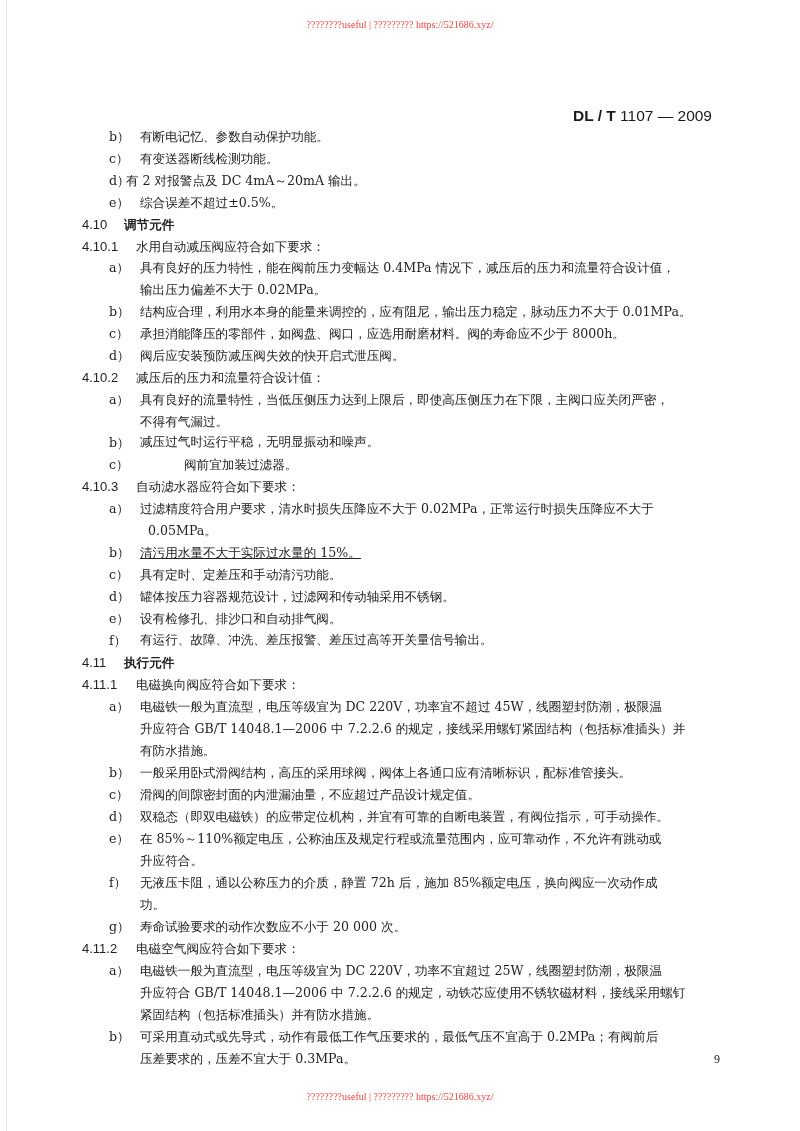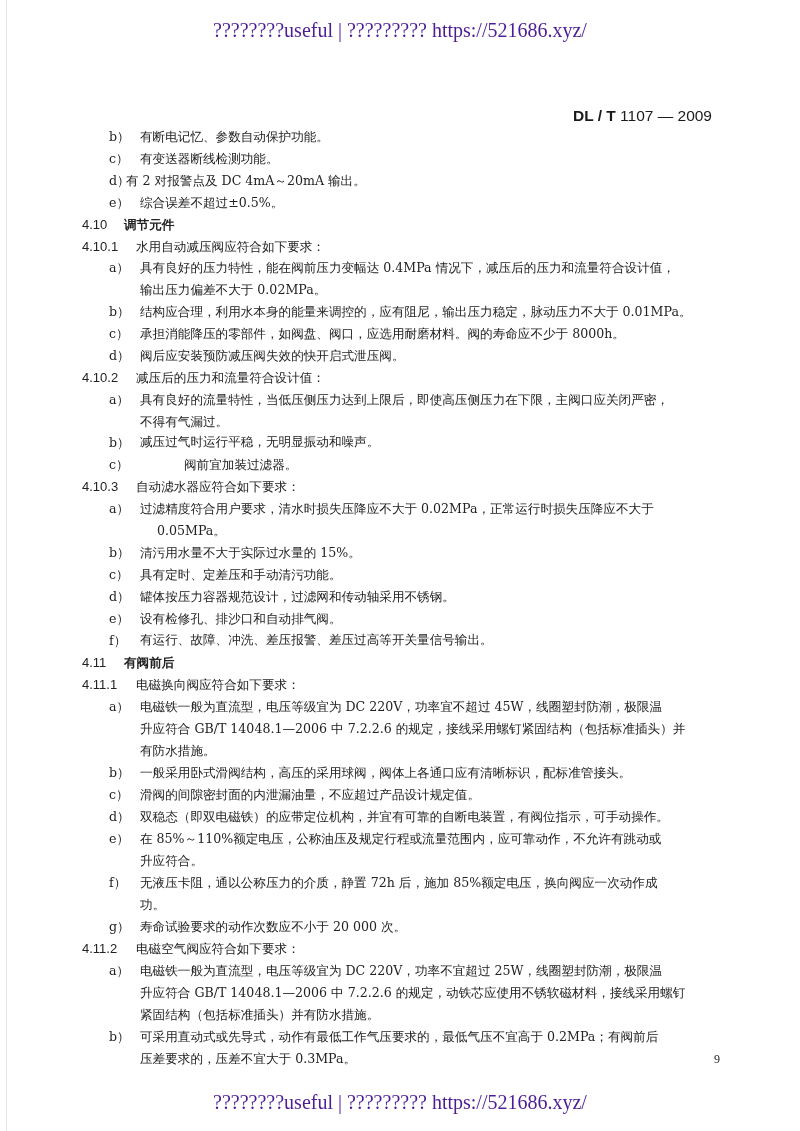--- a/index.html
+++ b/index.html
@@ -3,21 +3,21 @@
 <meta charset="utf-8">
 <style>
   html, body { margin: 0; padding: 0; }
   body {
     width: 800px; height: 1131px; background: #ffffff; position: relative; overflow: hidden;
     font-family: "DejaVu Serif", "Liberation Serif", serif; color: #1e1e1e;
   }
   .edge-left { position: absolute; left: 6px; top: 0; width: 1px; height: 1131px; background: #e6e6e6; }
   .watermark {
     position: absolute; left: 0; width: 800px; text-align: center;
-    font-family: "Liberation Serif", serif; font-size: 20px; color: #4c1d95;
+    font-family: "Liberation Serif", serif; font-size: 10px; color: #ef4444;
   }
   .watermark-top { top: 19px; }
   .watermark-bottom { top: 1091px; }
   .doc-code {
     position: absolute; right: 88px; top: 107px;
     font-family: "Liberation Sans", sans-serif; font-size: 15.5px; color: #1a1a1a;
   }
   .doc-code b { font-weight: bold; }
   .content { position: absolute; left: 0; top: 0; width: 800px; }
   .line {
@@ -51,27 +51,27 @@
     <div class="line" style="top: 304px; left: 109px;"><span>b）</span><span style="position: absolute; left: 31px;">结构应合理，利用水本身的能量来调控的，应有阻尼，输出压力稳定，脉动压力不大于 0.01MPa。</span></div>
     <div class="line" style="top: 326px; left: 109px;"><span>c）</span><span style="position: absolute; left: 31px;">承担消能降压的零部件，如阀盘、阀口，应选用耐磨材料。阀的寿命应不少于 8000h。</span></div>
     <div class="line" style="top: 348px; left: 109px;"><span>d）</span><span style="position: absolute; left: 31px; text-align: center;">阀后应安装预防减压阀失效的快开启式泄压阀。</span></div>
     <div class="line" style="top: 370px; left: 82px;"><span class="num h">4.10.2</span><span style="position: absolute; left: 54px;">减压后的压力和流量符合设计值：</span></div>
     <div class="line" style="top: 392px; left: 109px;"><span>a）</span><span style="position: absolute; left: 31px;">具有良好的流量特性，当低压侧压力达到上限后，即使高压侧压力在下限，主阀口应关闭严密，</span></div>
     <div class="line" style="top: 414px; left: 140px;">不得有气漏过。</div>
     <div class="line" style="top: 435px; left: 109px;"><span>b）</span><span style="position: absolute; left: 31px; font-family: Liberation Mono, monospace;">减压过气时运行平稳，无明显振动和噪声。</span></div>
     <div class="line" style="top: 457px; left: 109px;"><span>c）</span><span style="position: absolute; left: 31px; margin-left: 44px;">阀前宜加装过滤器。</span></div>
     <div class="line" style="top: 479px; left: 82px;"><span class="num h">4.10.3</span><span style="position: absolute; left: 54px;">自动滤水器应符合如下要求：</span></div>
     <div class="line" style="top: 501px; left: 109px;"><span>a）</span><span style="position: absolute; left: 31px;">过滤精度符合用户要求，清水时损失压降应不大于 0.02MPa，正常运行时损失压降应不大于</span></div>
-    <div class="line" style="top: 523px; left: 157px; text-align: center;">0.05MPa。</div>
-    <div class="line" style="top: 545px; left: 109px;"><span>b）</span><span style="position: absolute; left: 31px;">清污用水量不大于实际过水量的 15%。</span></div>
+    <div class="line" style="top: 523px; left: 148px; text-align: center;">0.05MPa。</div>
+    <div class="line" style="top: 545px; left: 109px;"><span>b）</span><span style="position: absolute; left: 31px; text-decoration: underline;">清污用水量不大于实际过水量的 15%。</span></div>
     <div class="line" style="top: 567px; left: 109px;"><span>c）</span><span style="position: absolute; left: 31px;">具有定时、定差压和手动清污功能。</span></div>
     <div class="line" style="top: 589px; left: 109px;"><span>d）</span><span style="position: absolute; left: 31px;">罐体按压力容器规范设计，过滤网和传动轴采用不锈钢。</span></div>
     <div class="line" style="top: 611px; left: 109px;"><span>e）</span><span style="position: absolute; left: 31px;">设有检修孔、排沙口和自动排气阀。</span></div>
     <div class="line" style="top: 633px; left: 109px;"><span>f）</span><span style="position: absolute; left: 31px; font-family: Liberation Mono, monospace;">有运行、故障、冲洗、差压报警、差压过高等开关量信号输出。</span></div>
-    <div class="line" style="top: 655px; left: 82px;"><span class="num h">4.11</span><span style="position: absolute; left: 42px; font-weight: bold;">有阀前后</span></div>
+    <div class="line" style="top: 655px; left: 82px;"><span class="num h">4.11</span><span style="position: absolute; left: 42px; font-weight: bold;">执行元件</span></div>
     <div class="line" style="top: 677px; left: 82px;"><span class="num h">4.11.1</span><span style="position: absolute; left: 54px;">电磁换向阀应符合如下要求：</span></div>
     <div class="line" style="top: 699px; left: 109px;"><span>a）</span><span style="position: absolute; left: 31px;">电磁铁一般为直流型，电压等级宜为 DC 220V，功率宜不超过 45W，线圈塑封防潮，极限温</span></div>
     <div class="line" style="top: 721px; left: 140px;">升应符合 GB/T 14048.1—2006 中 7.2.2.6 的规定，接线采用螺钉紧固结构（包括标准插头）并</div>
     <div class="line" style="top: 743px; left: 140px;">有防水措施。</div>
     <div class="line" style="top: 765px; left: 109px;"><span>b）</span><span style="position: absolute; left: 31px;">一般采用卧式滑阀结构，高压的采用球阀，阀体上各通口应有清晰标识，配标准管接头。</span></div>
     <div class="line" style="top: 787px; left: 109px;"><span>c）</span><span style="position: absolute; left: 31px;">滑阀的间隙密封面的内泄漏油量，不应超过产品设计规定值。</span></div>
     <div class="line" style="top: 809px; left: 109px;"><span>d）</span><span style="position: absolute; left: 31px;">双稳态（即双电磁铁）的应带定位机构，并宜有可靠的自断电装置，有阀位指示，可手动操作。</span></div>
     <div class="line" style="top: 831px; left: 109px;"><span>e）</span><span style="position: absolute; left: 31px;">在 85%～110%额定电压，公称油压及规定行程或流量范围内，应可靠动作，不允许有跳动或</span></div>
     <div class="line" style="top: 853px; left: 140px;">升应符合。</div>
     <div class="line" style="top: 875px; left: 109px;"><span>f）</span><span style="position: absolute; left: 31px;">无液压卡阻，通以公称压力的介质，静置 72h 后，施加 85%额定电压，换向阀应一次动作成</span></div>

